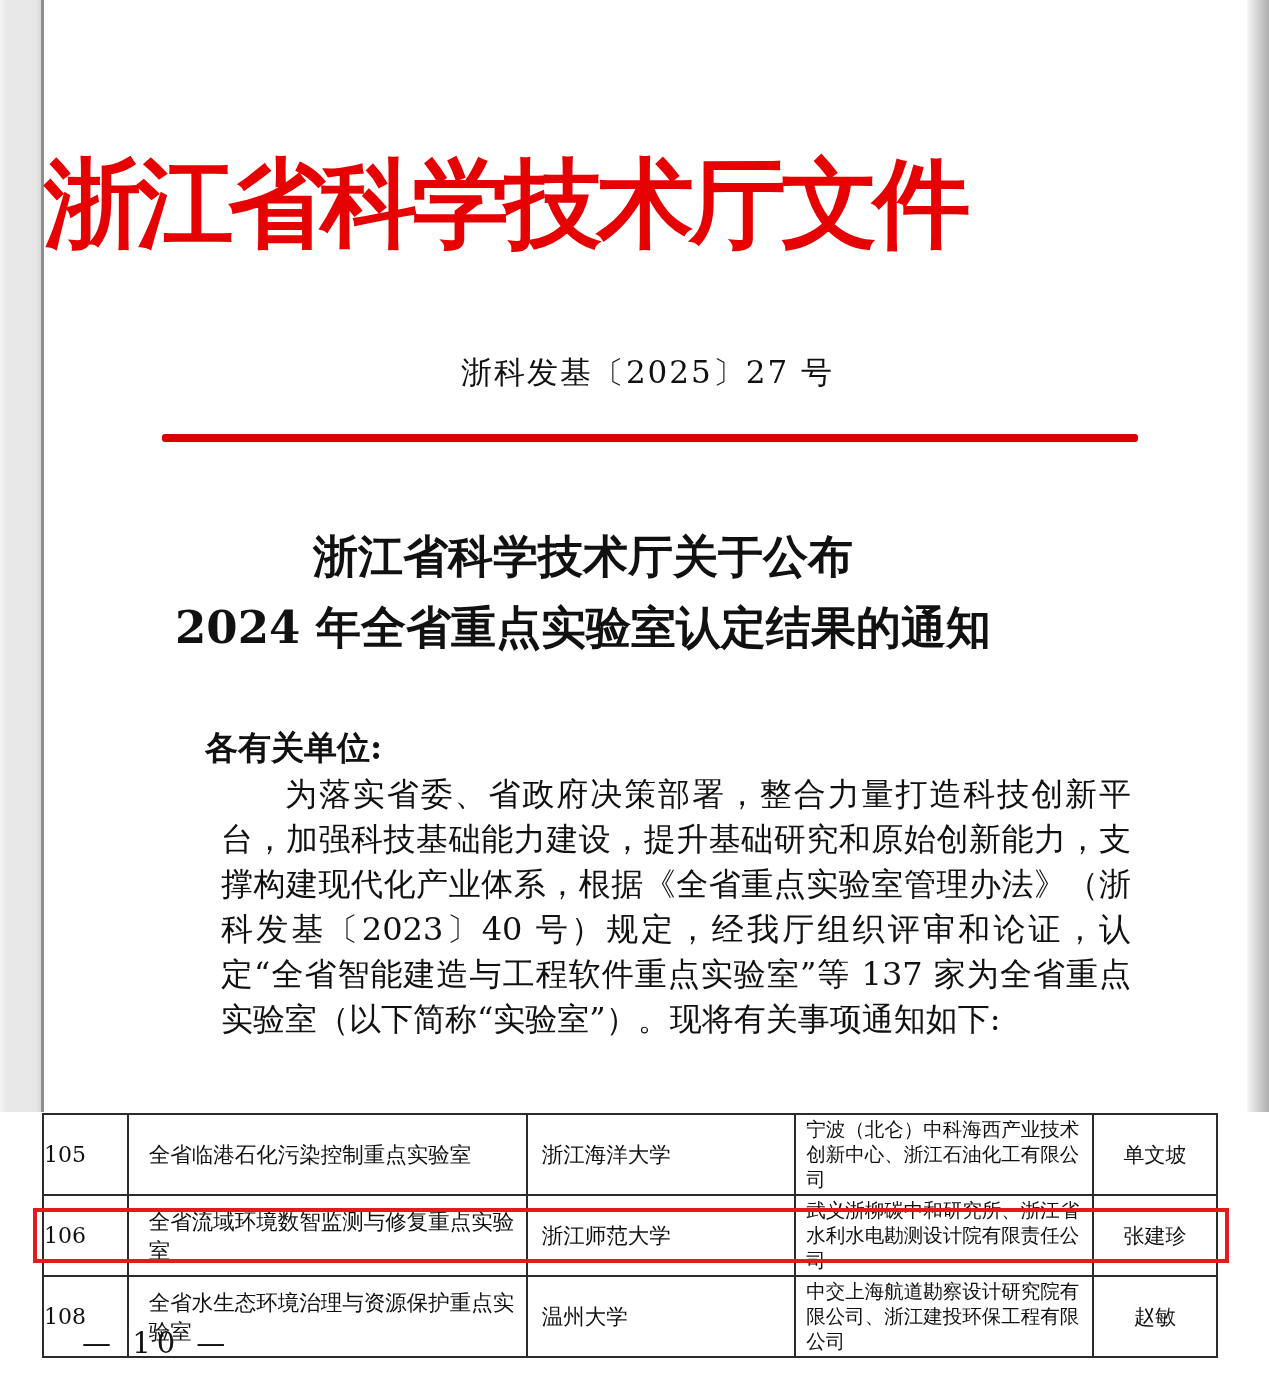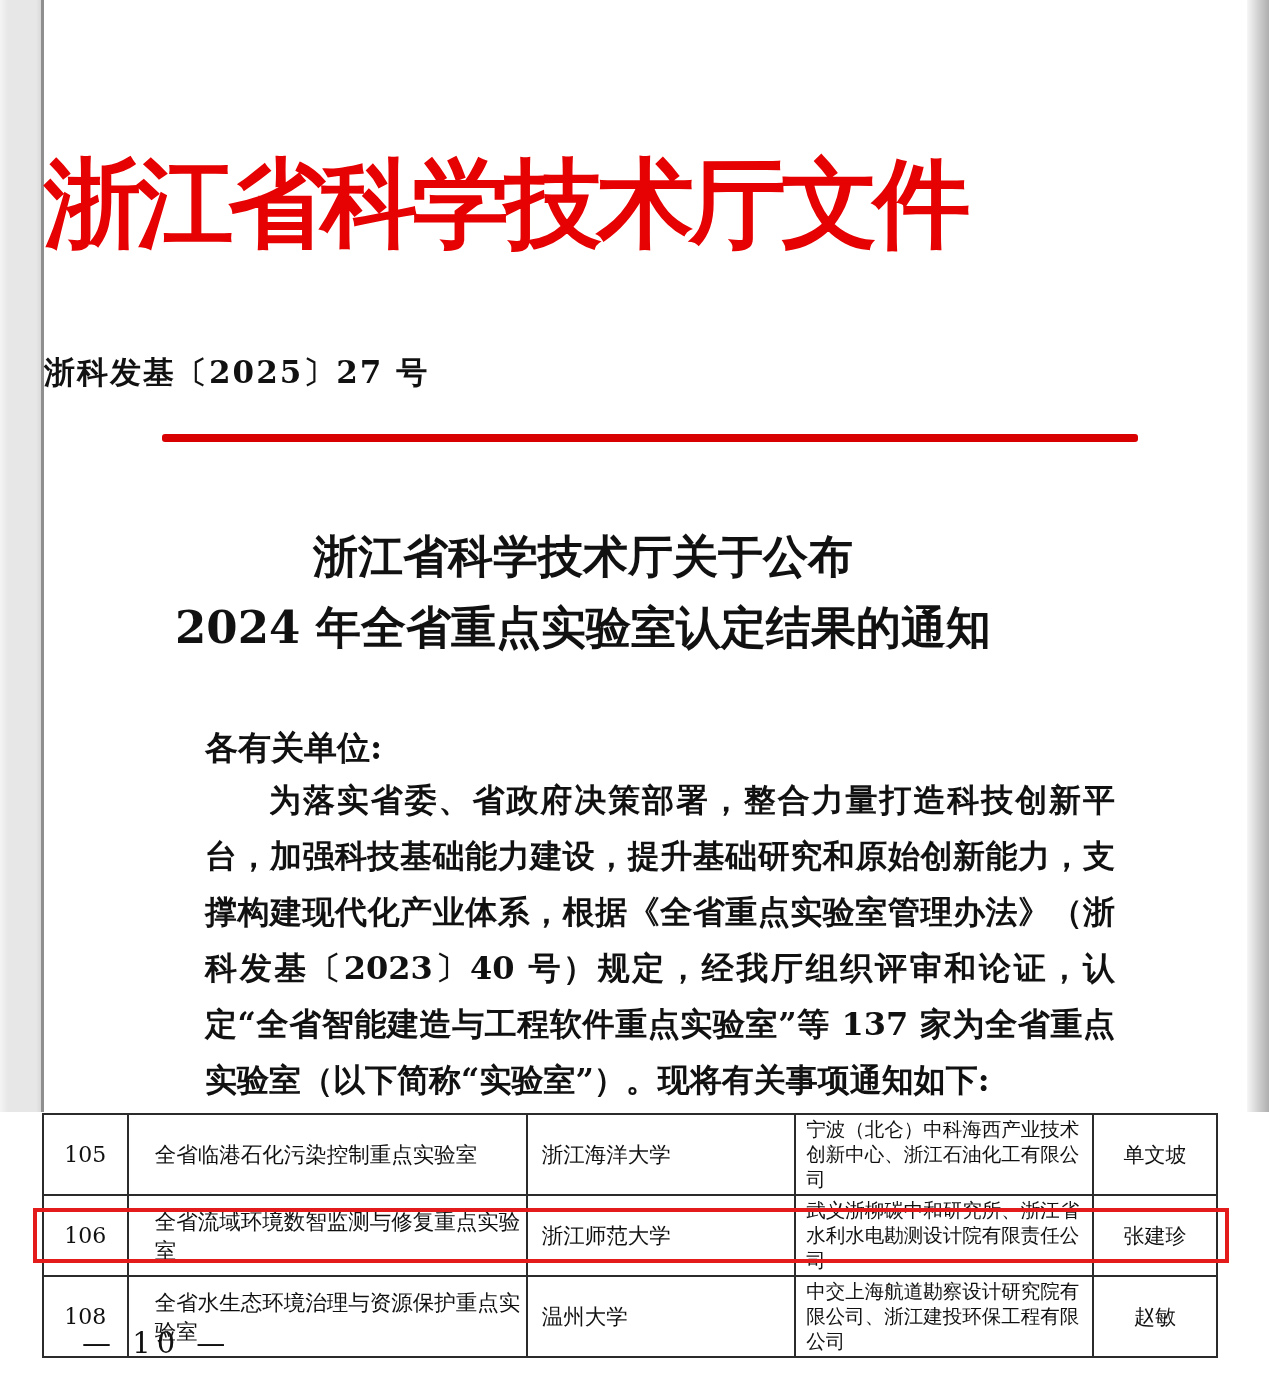--- a/index.html
+++ b/index.html
@@ -23,62 +23,62 @@
   }
   
   .red-title {
     position:absolute; left:44px; top:140px; width:1203px;
     font-size:97px; font-weight:bold; letter-spacing:-0.05em;
     color:#e60202;
     white-space:nowrap;
   }
   .doc-number {
     position:absolute; left:44px; top:352px; width:1207px;
-    font-size:31px; font-weight:bold;
+    text-align:center; font-size:31px; font-weight:normal;
     letter-spacing:2px;
   }
   .red-rule {
     position:absolute; left:162px; top:434px; width:976px; height:8px;
     background:#d80000;
     border-radius:3px;
   }
   
   .notice-title {
     position:absolute; left:44px; top:521px; width:1078px;
     text-align:center; font-weight:bold; font-size:45px; line-height:71px;
     letter-spacing:0;
   }
   
   .salutation {
     position:absolute; left:205px; top:726px;
     font-size:33px;
     font-weight:bold;
   }
   .body-par {
-    position:absolute; left:205px; top:772px; width:910px;
-    font-size:32px; line-height:56px;
-    text-align:justify; text-indent:2em;font-weight:bold;
+    position:absolute; left:221px; top:772px; width:910px;
+    font-size:32px; line-height:45px;
+    text-align:justify; text-indent:2em;
   }
   
   .table-wrap {
     position:absolute; left:42px; top:1113px; width:1176px;
     background:#fff;
   }
   table.results {
     width:100%; border-collapse:collapse; table-layout:fixed;
     font-size:21.5px;
   }
   table.results td {
     border:2px solid #2b2b2b;
     height:50px;
     vertical-align:middle;
     overflow:hidden;
   }
-  td.col-no        { width:82px;  text-align:center; font-size:22px; }
-  td.col-lab       { width:386px; text-align:left; padding-left:26px; }
+  td.col-no        { width:82px;  text-align:left; font-size:22px; }
+  td.col-lab       { width:386px; text-align:left; padding-left:20px; }
   td.col-host      { width:260px; text-align:left; padding-left:14px; }
   td.col-partners  { width:288px; text-align:left; padding:2px 6px 2px 10px;
                      font-size:19.5px; line-height:25px; }
   td.col-director  { width:120px;  text-align:center; font-size:21px; }
   .highlight-box {
     position:absolute; left:33px; top:1208px; width:1196px; height:55px;
     border:4px solid #e31b1b;
     pointer-events:none;
   }
   

